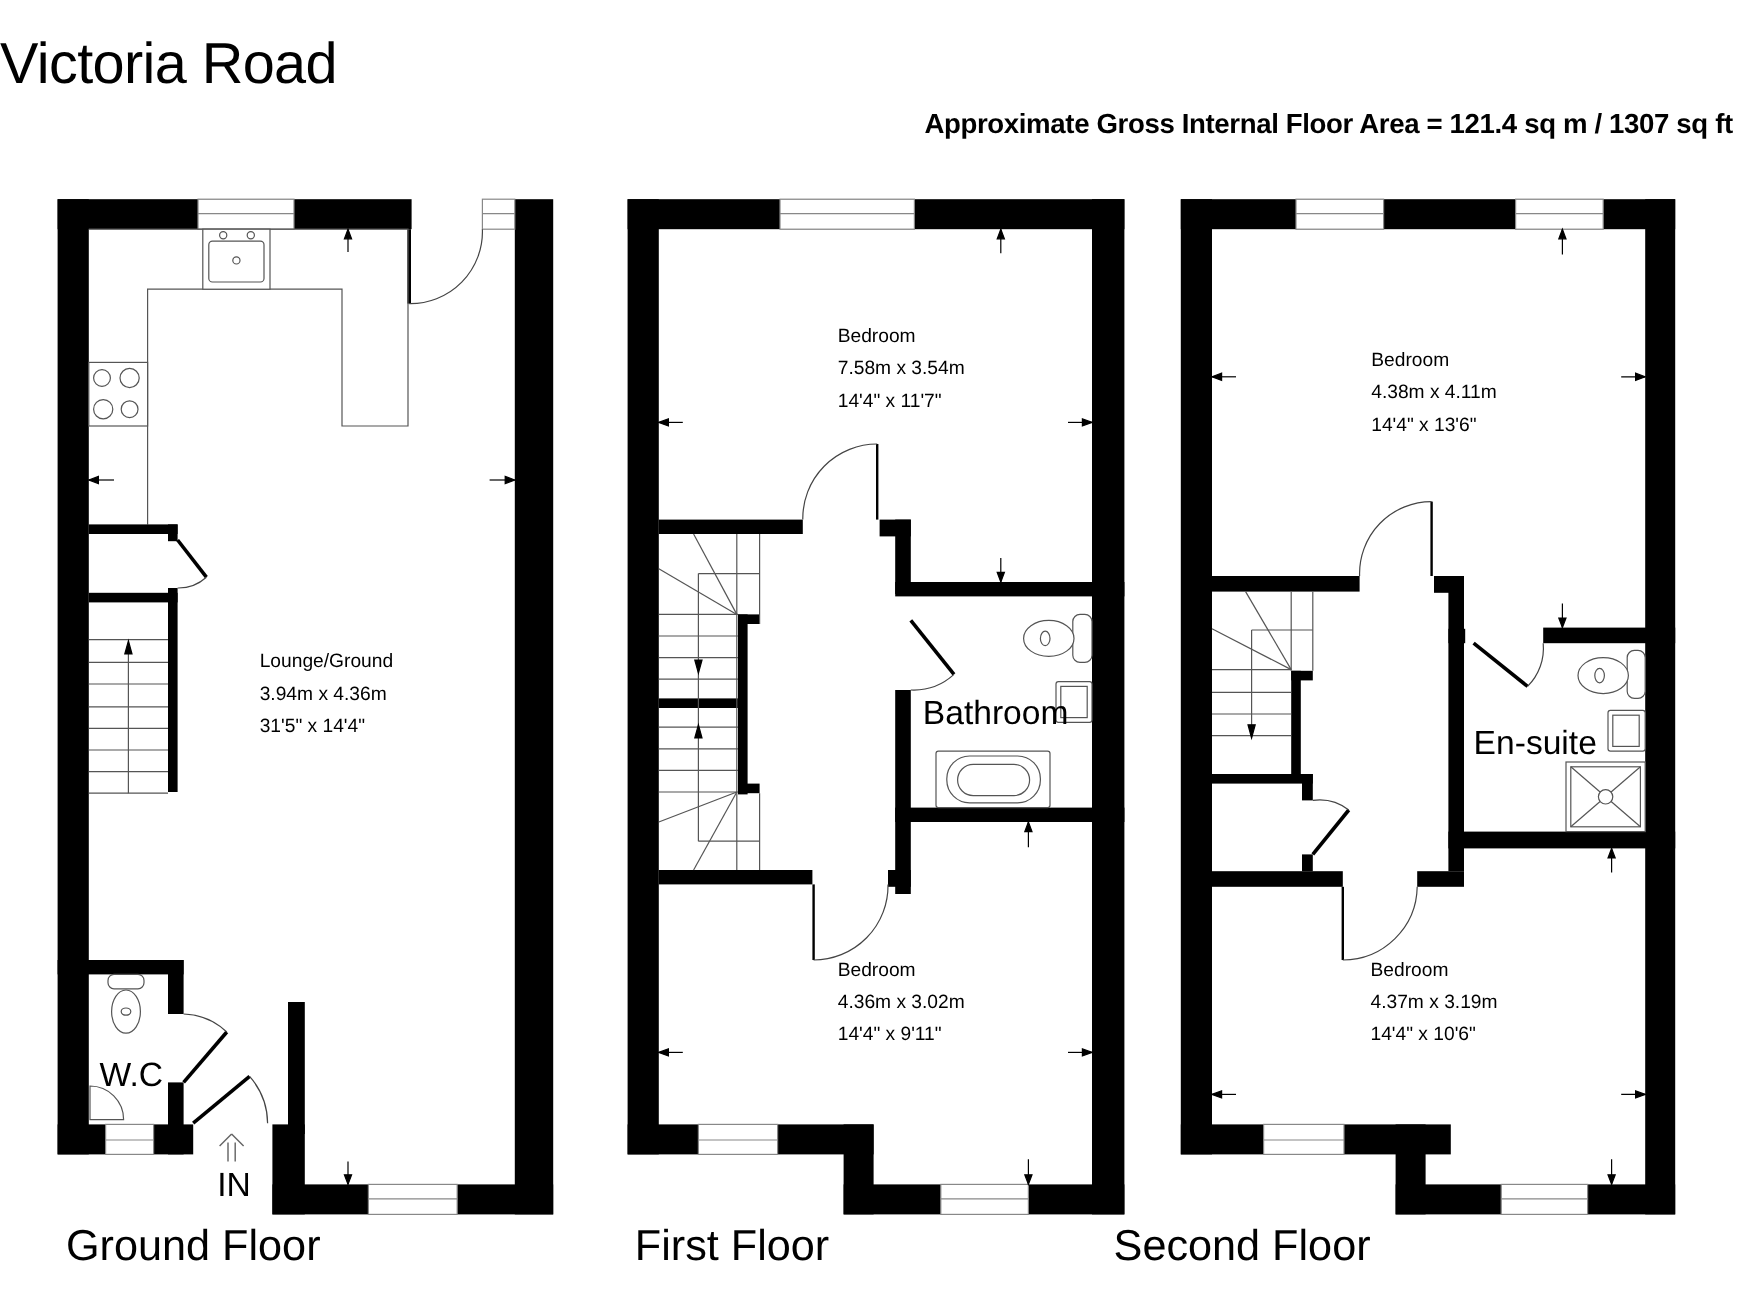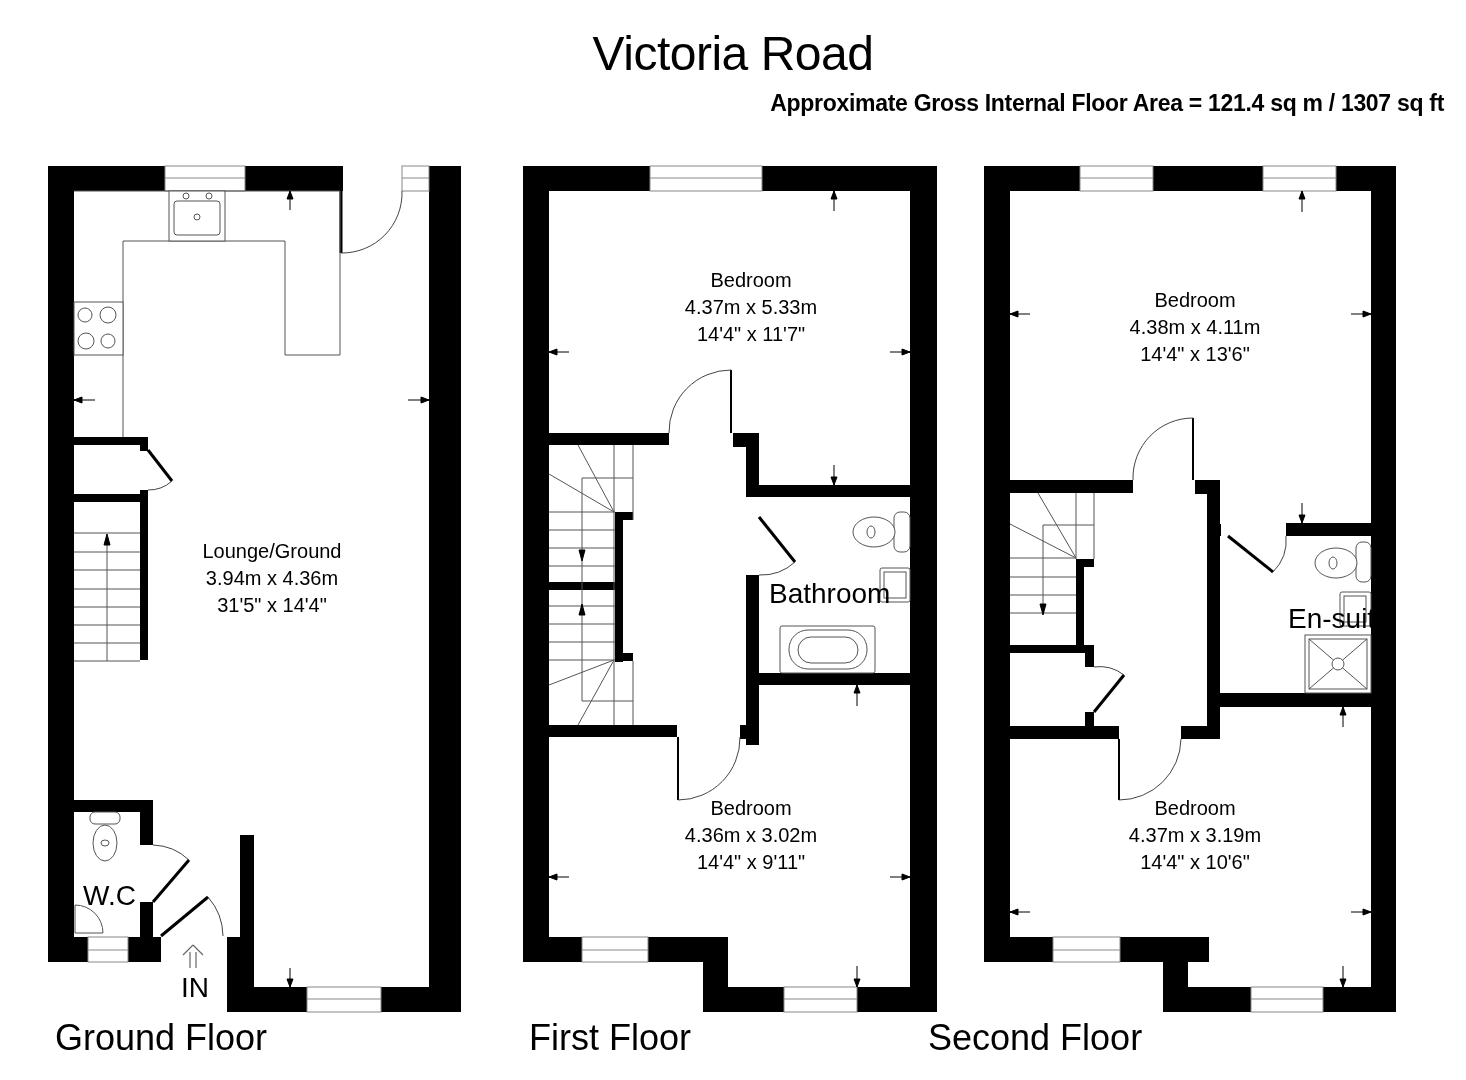--- a/index.html
+++ b/index.html
@@ -1,27 +1,27 @@
 <!DOCTYPE html>
 <html><head>
 <meta charset="utf-8">
 <style>
   html, body { margin:0; padding:0; background:#ffffff; }
   body { width:1466px; height:1080px; position:relative; overflow:hidden; font-family:"Liberation Sans", sans-serif; color:#000; }
-  .title { position:absolute; left:0; width:1466px; top:26px; text-align:center; font-size:48px; letter-spacing:-0.5px; }
+  .title { position:absolute; left:0; width:1466px; top:26px; text-align:left; font-size:48px; letter-spacing:-0.5px; }
   .subtitle { position:absolute; left:0; width:1444px; top:90px; text-align:right; font-size:23px; font-weight:bold; letter-spacing:-0.3px; }
   svg.plan { position:absolute; left:0; top:0; }
   .wall { fill:#000; }
   .win { fill:#fff; stroke:#888; stroke-width:1; }
   .thin { fill:none; stroke:#555; stroke-width:1; }
   .fix { fill:#fff; stroke:#555; stroke-width:1; }
   .door { fill:none; stroke:#000; stroke-width:3; }
   .arc { fill:none; stroke:#444; stroke-width:1; }
   .arrow { stroke:#000; stroke-width:1; fill:#000; }
-  .room-label { position:absolute; text-align:center; font-size:20px; line-height:27px; transform:translateX(-50%); white-space:nowrap; }
+  .room-label { position:absolute; text-align:left; font-size:16px; line-height:27px; transform:translateX(-50%); white-space:nowrap; }
   .floor-label { position:absolute; font-size:36px; white-space:nowrap; }
   .small-label { position:absolute; font-size:28px; white-space:nowrap; }
 </style>
 </head>
 <body>
 
 <div class="title">Victoria Road</div>
 <div class="subtitle">Approximate Gross Internal Floor Area  = 121.4 sq m  / 1307 sq ft</div>
 
 <svg class="plan" width="1466" height="1080" viewBox="0 0 1466 1080">
@@ -277,35 +277,35 @@
   <div>Lounge/Ground</div>
   <div>3.94m x 4.36m</div>
   <div>31'5" x 14'4"</div>
 </div>
 <div class="small-label" style="left:83px; top:868px;margin-top:12px;">W.C</div>
 <div class="small-label" style="left:181px; top:972px;">IN</div>
 <div class="floor-label" style="left:55px; top:1017px;">Ground Floor</div>
 
 <div class="room-label" style="left:751px; top:267px;">
   <div>Bedroom</div>
-  <div>4.37m x 5.33m</div>
+  <div>7.58m x 3.54m</div>
   <div>14'4" x 11'7"</div>
 </div>
 <div class="small-label" style="left:769px; top:578px;">Bathroom</div>
 <div class="room-label" style="left:751px; top:795px;">
   <div>Bedroom</div>
   <div>4.36m x 3.02m</div>
   <div>14'4" x 9'11"</div>
 </div>
 <div class="floor-label" style="left:529px; top:1017px;">First Floor</div>
 
 <div class="room-label" style="left:1195px; top:287px;">
   <div>Bedroom</div>
   <div>4.38m x 4.11m</div>
   <div>14'4" x 13'6"</div>
 </div>
-<div class="small-label" style="left:1288px; top:603px;">En-suite</div>
+<div class="small-label" style="left:1228px; top:603px;">En-suite</div>
 <div class="room-label" style="left:1195px; top:795px;">
   <div>Bedroom</div>
   <div>4.37m x 3.19m</div>
   <div>14'4" x 10'6"</div>
 </div>
 <div class="floor-label" style="left:928px; top:1017px;">Second Floor</div>
 
 </body></html>

